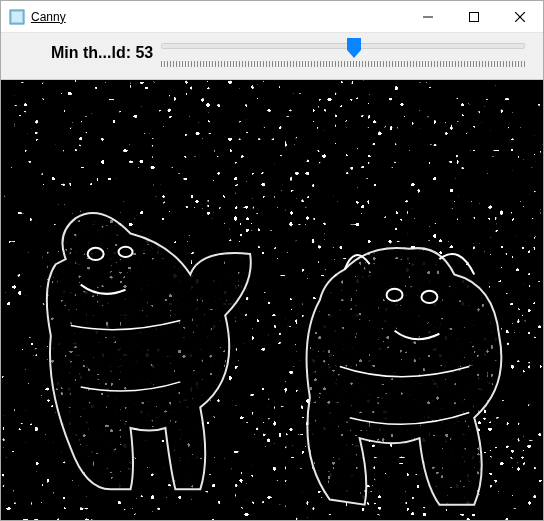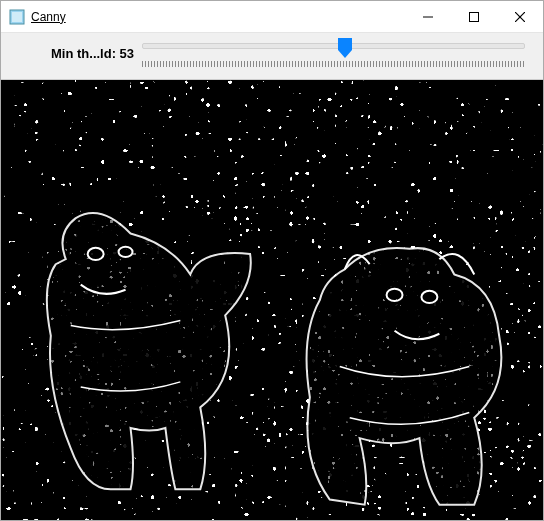--- a/index.html
+++ b/index.html
@@ -53,21 +53,21 @@
     }
     .titlebar-btn svg { width: 10px; height: 10px; }
     .toolbar {
       background: #f0f0f0;
       padding: 6px 10px 12px 10px;
       display: flex;
       align-items: center;
       border-bottom: 1px solid #ccc;
     }
     .slider-label {
-      font-size: 13px;
+      font-size: 16px;
       font-weight: bold;
       color: #000;
       white-space: nowrap;
       margin-right: 8px;
       margin-left: 40px;
     }
     .slider-wrap {
       flex: 1;
       position: relative;
       height: 28px;

